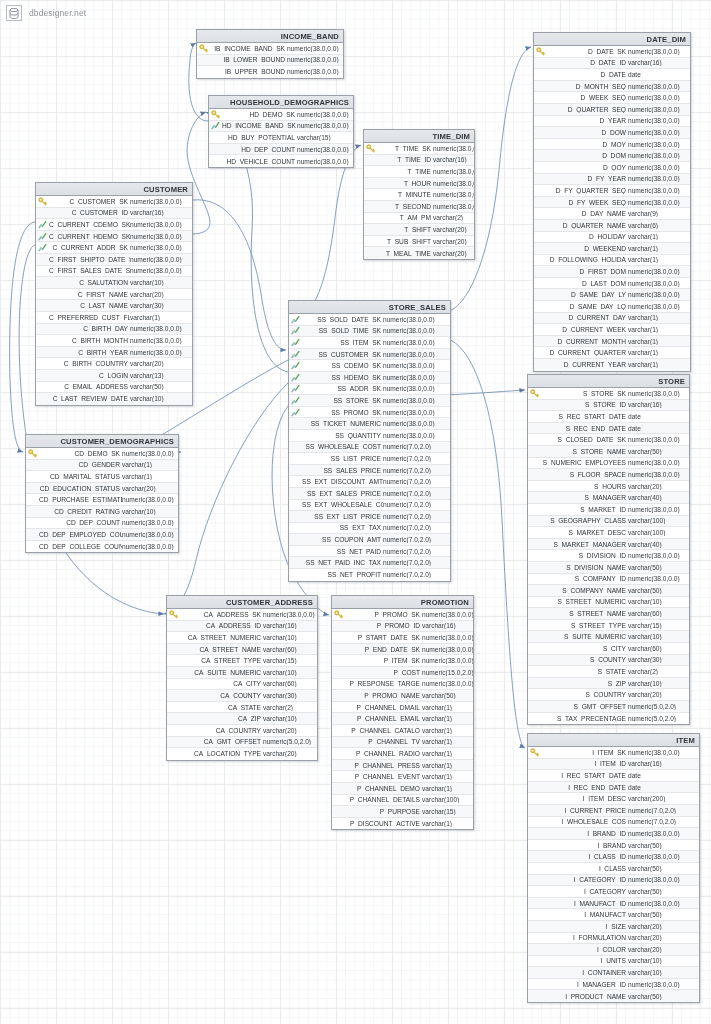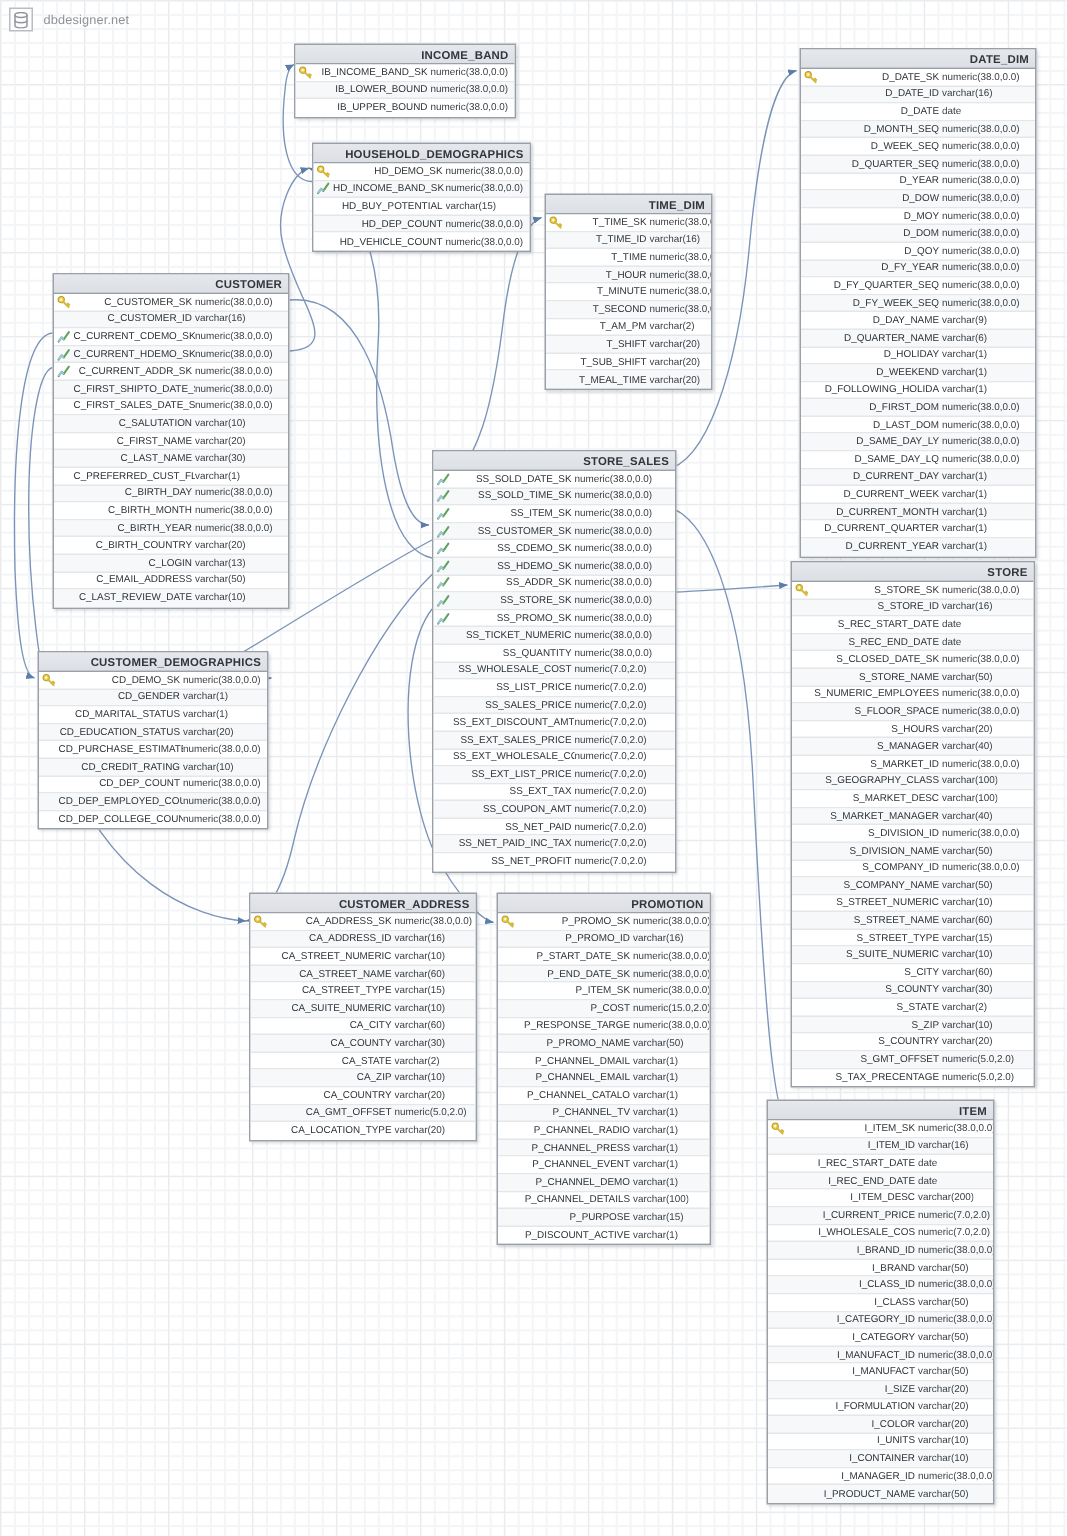--- a/index.html
+++ b/index.html
@@ -1114,21 +1114,21 @@
             <span class="col-name" style="width:78px">P_PURPOSE</span>
             <span class="col-type">varchar(15)</span>
           </div>
           <div class="row">
             <span class="ico"></span>
             <span class="col-name" style="width:78px">P_DISCOUNT_ACTIVE</span>
             <span class="col-type">varchar(1)</span>
           </div>
         </div>
       </div>
-      <div class="entity" style="left: 511px; top: 733px; width: 152px;">
+      <div class="entity" style="left: 527px; top: 733px; width: 173px;">
         <div class="ent-title">ITEM</div>
         <div class="rows">
           <div class="row">
             <span class="ico">
               <svg width="9" height="9" viewBox="0 0 10 10">
                 <circle cx="3.1" cy="3.1" r="2.3" fill="#f0d24f" stroke="#b79a1f" stroke-width="0.8"></circle>
                 <circle cx="3.1" cy="3.1" r="0.8" fill="#ffffff"></circle>
                 <path d="M4.6 4.6 L8.6 8.6 M7.1 7.1 L8.2 6.0 M8.0 8.0 L9.1 6.9" stroke="#d6b93c" stroke-width="1.5" stroke-linecap="round" fill="none"></path>
               </svg>
             </span>

